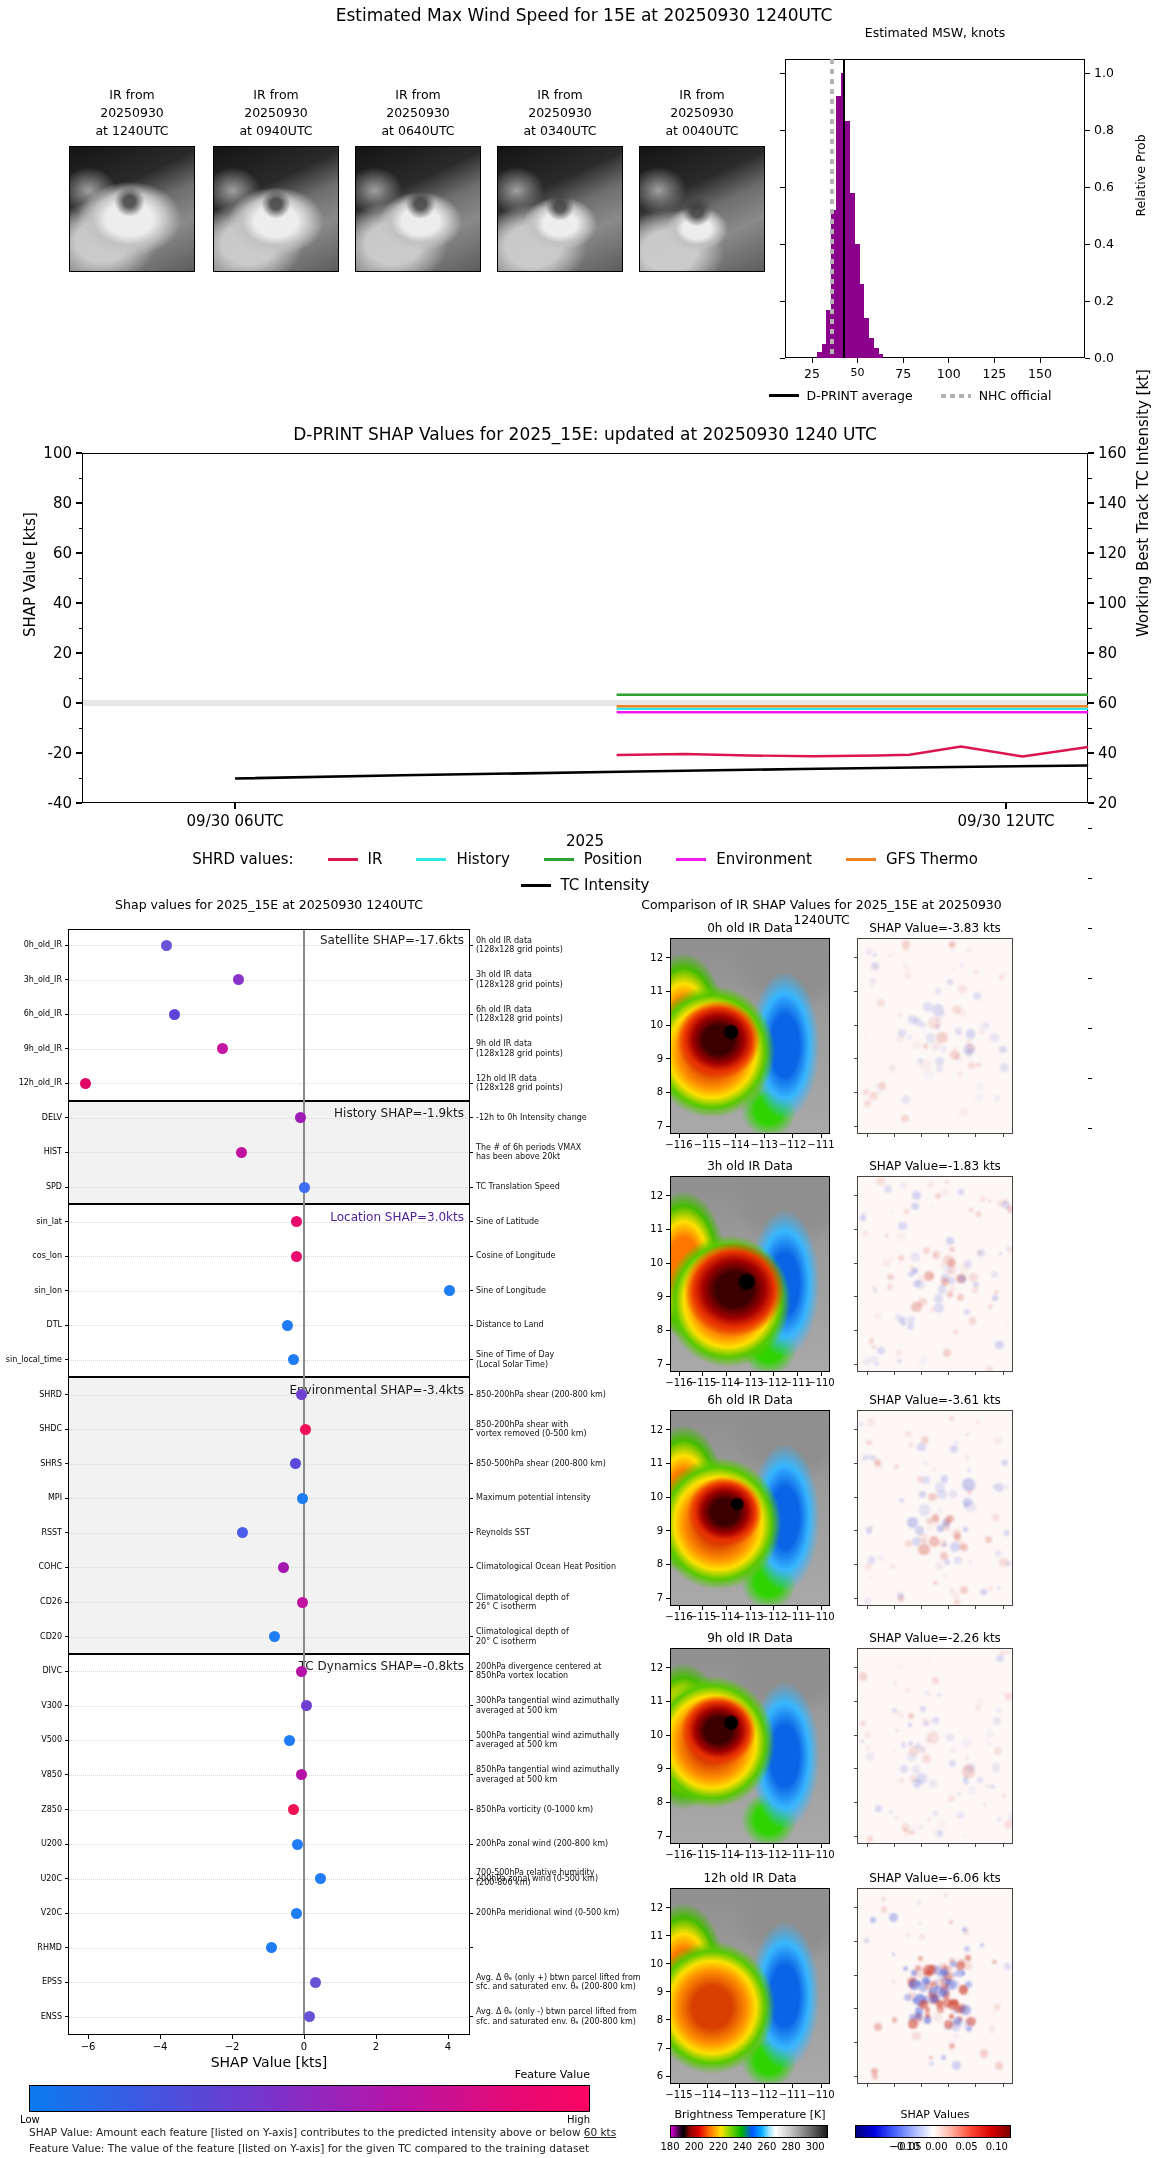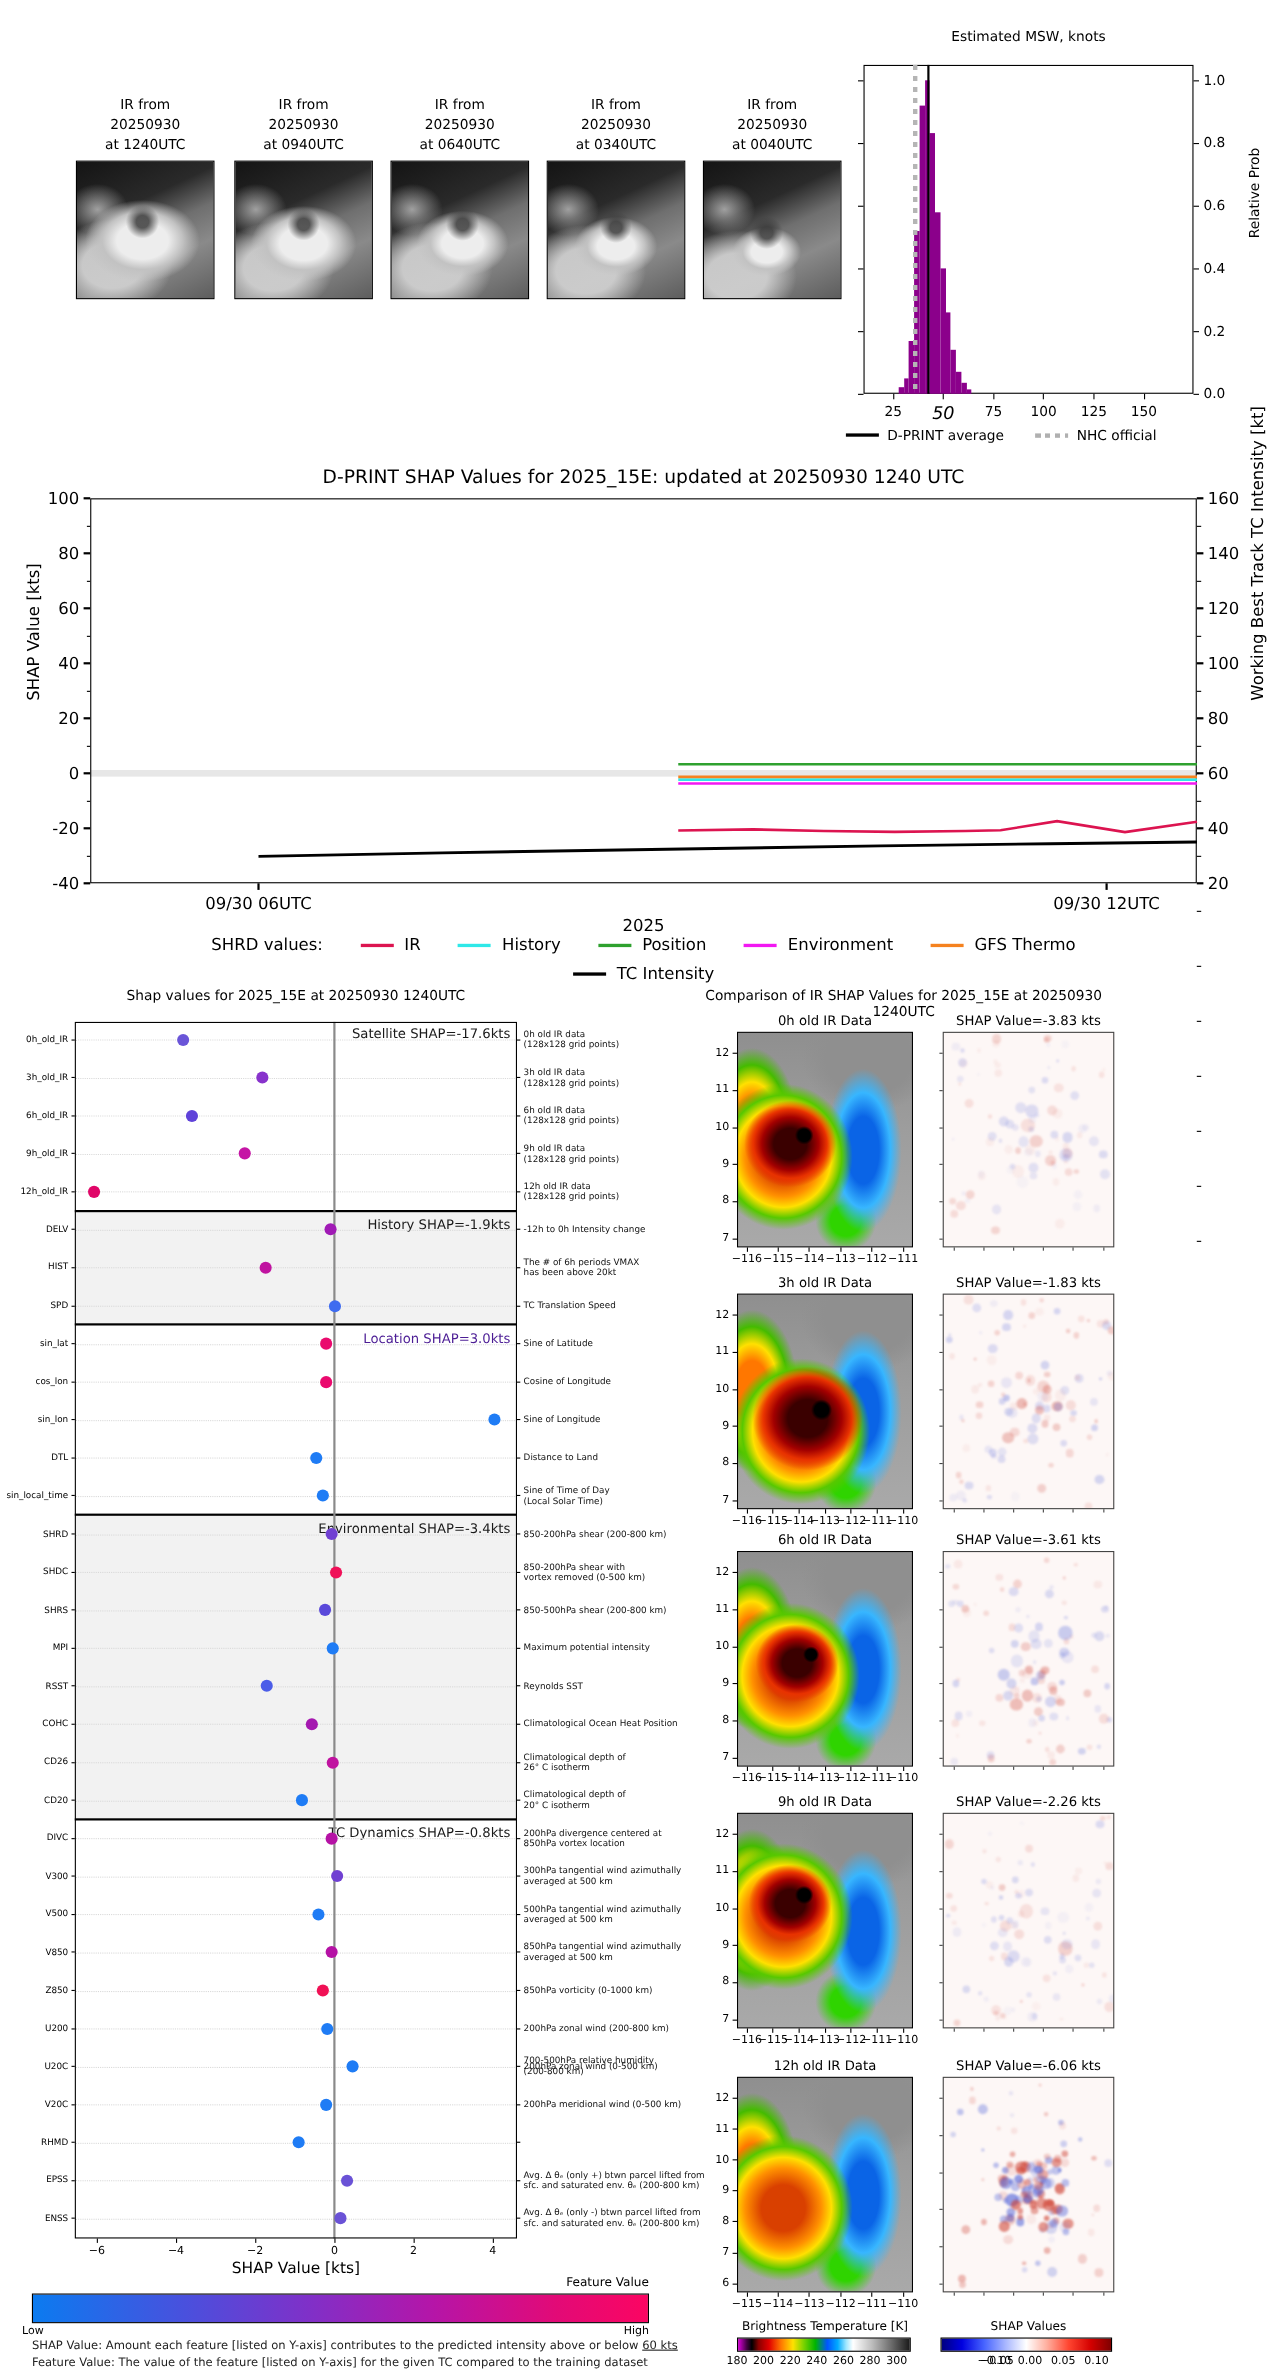--- a/index.html
+++ b/index.html
@@ -8,20 +8,21 @@
   .abs{position:absolute;}
   .ctr{text-align:center;}
   .r{text-align:right;}
   .rot{transform:rotate(-90deg);transform-origin:center center;white-space:nowrap;}
   .nowrap{white-space:nowrap;}
 </style>
 </head>
 <body>
 
 <div id="fig">
+  <div class="abs ctr" style="left:0;top:5px;width:1168px;font-size:17px;">Estimated Max Wind Speed for 15E at 20250930 1240UTC</div>
   <div class="abs" id="thumb-strip" style="left:0;top:0;">
       <div class="abs ctr" style="left: 59px; top: 86px; width: 146px; font-size: 12.5px; line-height: 18px;">
         <div class="abs" style="position: static;">IR from</div>
         <div class="abs" style="position: static;">20250930</div>
         <div class="abs" style="position: static;">at 1240UTC</div>
       </div>
       <div class="abs" style="left: 69px; top: 146px; width: 126px; height: 126px; border: 1px solid rgb(0, 0, 0); box-sizing: border-box; background: radial-gradient(circle at 48% 44%, rgba(60, 60, 60, 0.85) 0px, rgba(60, 60, 60, 0.85) 6%, rgba(60, 60, 60, 0) 16%), radial-gradient(42% 30% at 48% 58%, rgb(237, 237, 237) 0px, rgb(237, 237, 237) 45%, rgb(194, 194, 194) 70%, rgba(150, 150, 150, 0) 100%), radial-gradient(55% 42% at 26% 76%, rgba(210, 210, 210, 0.9) 0px, rgba(210, 210, 210, 0.9) 40%, rgba(160, 160, 160, 0) 80%), radial-gradient(30% 25% at 15% 35%, rgba(190, 190, 190, 0.8), rgba(120, 120, 120, 0) 75%), linear-gradient(155deg, rgb(20, 20, 20) 0%, rgb(42, 42, 42) 34%, rgb(111, 111, 111) 52%, rgb(138, 138, 138) 70%, rgb(93, 93, 93) 100%);"></div>
       <div class="abs ctr" style="left: 203px; top: 86px; width: 146px; font-size: 12.5px; line-height: 18px;">
         <div class="abs" style="position: static;">IR from</div>
         <div class="abs" style="position: static;">20250930</div>
@@ -81,21 +82,21 @@
       <div class="abs" style="left: 1085px; top: 129.5px; width: 5px; height: 1px; background: rgb(0, 0, 0);"></div>
       <div class="abs" style="left: 780px; top: 129.5px; width: 5px; height: 1px; background: rgb(0, 0, 0);"></div>
       <div class="abs" style="left: 1094px; top: 122px; font-size: 12.5px;">0.8</div>
       <div class="abs" style="left: 1085px; top: 72.5px; width: 5px; height: 1px; background: rgb(0, 0, 0);"></div>
       <div class="abs" style="left: 780px; top: 72.5px; width: 5px; height: 1px; background: rgb(0, 0, 0);"></div>
       <div class="abs" style="left: 1094px; top: 65px; font-size: 12.5px;">1.0</div>
       <div class="abs rot" style="left: 1130px; top: 198.5px; width: 20px; font-size: 12.5px;">Relative Prob</div>
       <div class="abs" style="left: 811.5px; top: 358px; width: 1px; height: 5px; background: rgb(0, 0, 0);"></div>
       <div class="abs ctr" style="left: 796px; top: 366px; width: 32px; font-size: 12.5px;">25</div>
       <div class="abs" style="left: 857.1px; top: 358px; width: 1px; height: 5px; background: rgb(0, 0, 0);"></div>
-      <div class="abs ctr" style="left: 841.6px; top: 366px; width: 32px; font-size: 16px; font-style: italic;">50</div>
+      <div class="abs ctr" style="left: 841.6px; top: 366px; width: 32px; font-size: 11px;">50</div>
       <div class="abs" style="left: 902.7px; top: 358px; width: 1px; height: 5px; background: rgb(0, 0, 0);"></div>
       <div class="abs ctr" style="left: 887.2px; top: 366px; width: 32px; font-size: 12.5px;">75</div>
       <div class="abs" style="left: 948.3px; top: 358px; width: 1px; height: 5px; background: rgb(0, 0, 0);"></div>
       <div class="abs ctr" style="left: 932.8px; top: 366px; width: 32px; font-size: 12.5px;">100</div>
       <div class="abs" style="left: 993.9px; top: 358px; width: 1px; height: 5px; background: rgb(0, 0, 0);"></div>
       <div class="abs ctr" style="left: 978.4px; top: 366px; width: 32px; font-size: 12.5px;">125</div>
       <div class="abs" style="left: 1039.5px; top: 358px; width: 1px; height: 5px; background: rgb(0, 0, 0);"></div>
       <div class="abs ctr" style="left: 1024px; top: 366px; width: 32px; font-size: 12.5px;">150</div>
       <div class="abs" style="left: 700px; top: 388px; width: 420px; display: flex; justify-content: center; gap: 28px; align-items: center; font-size: 12.5px;">
         <div style="display: flex; align-items: center; gap: 8px;">

